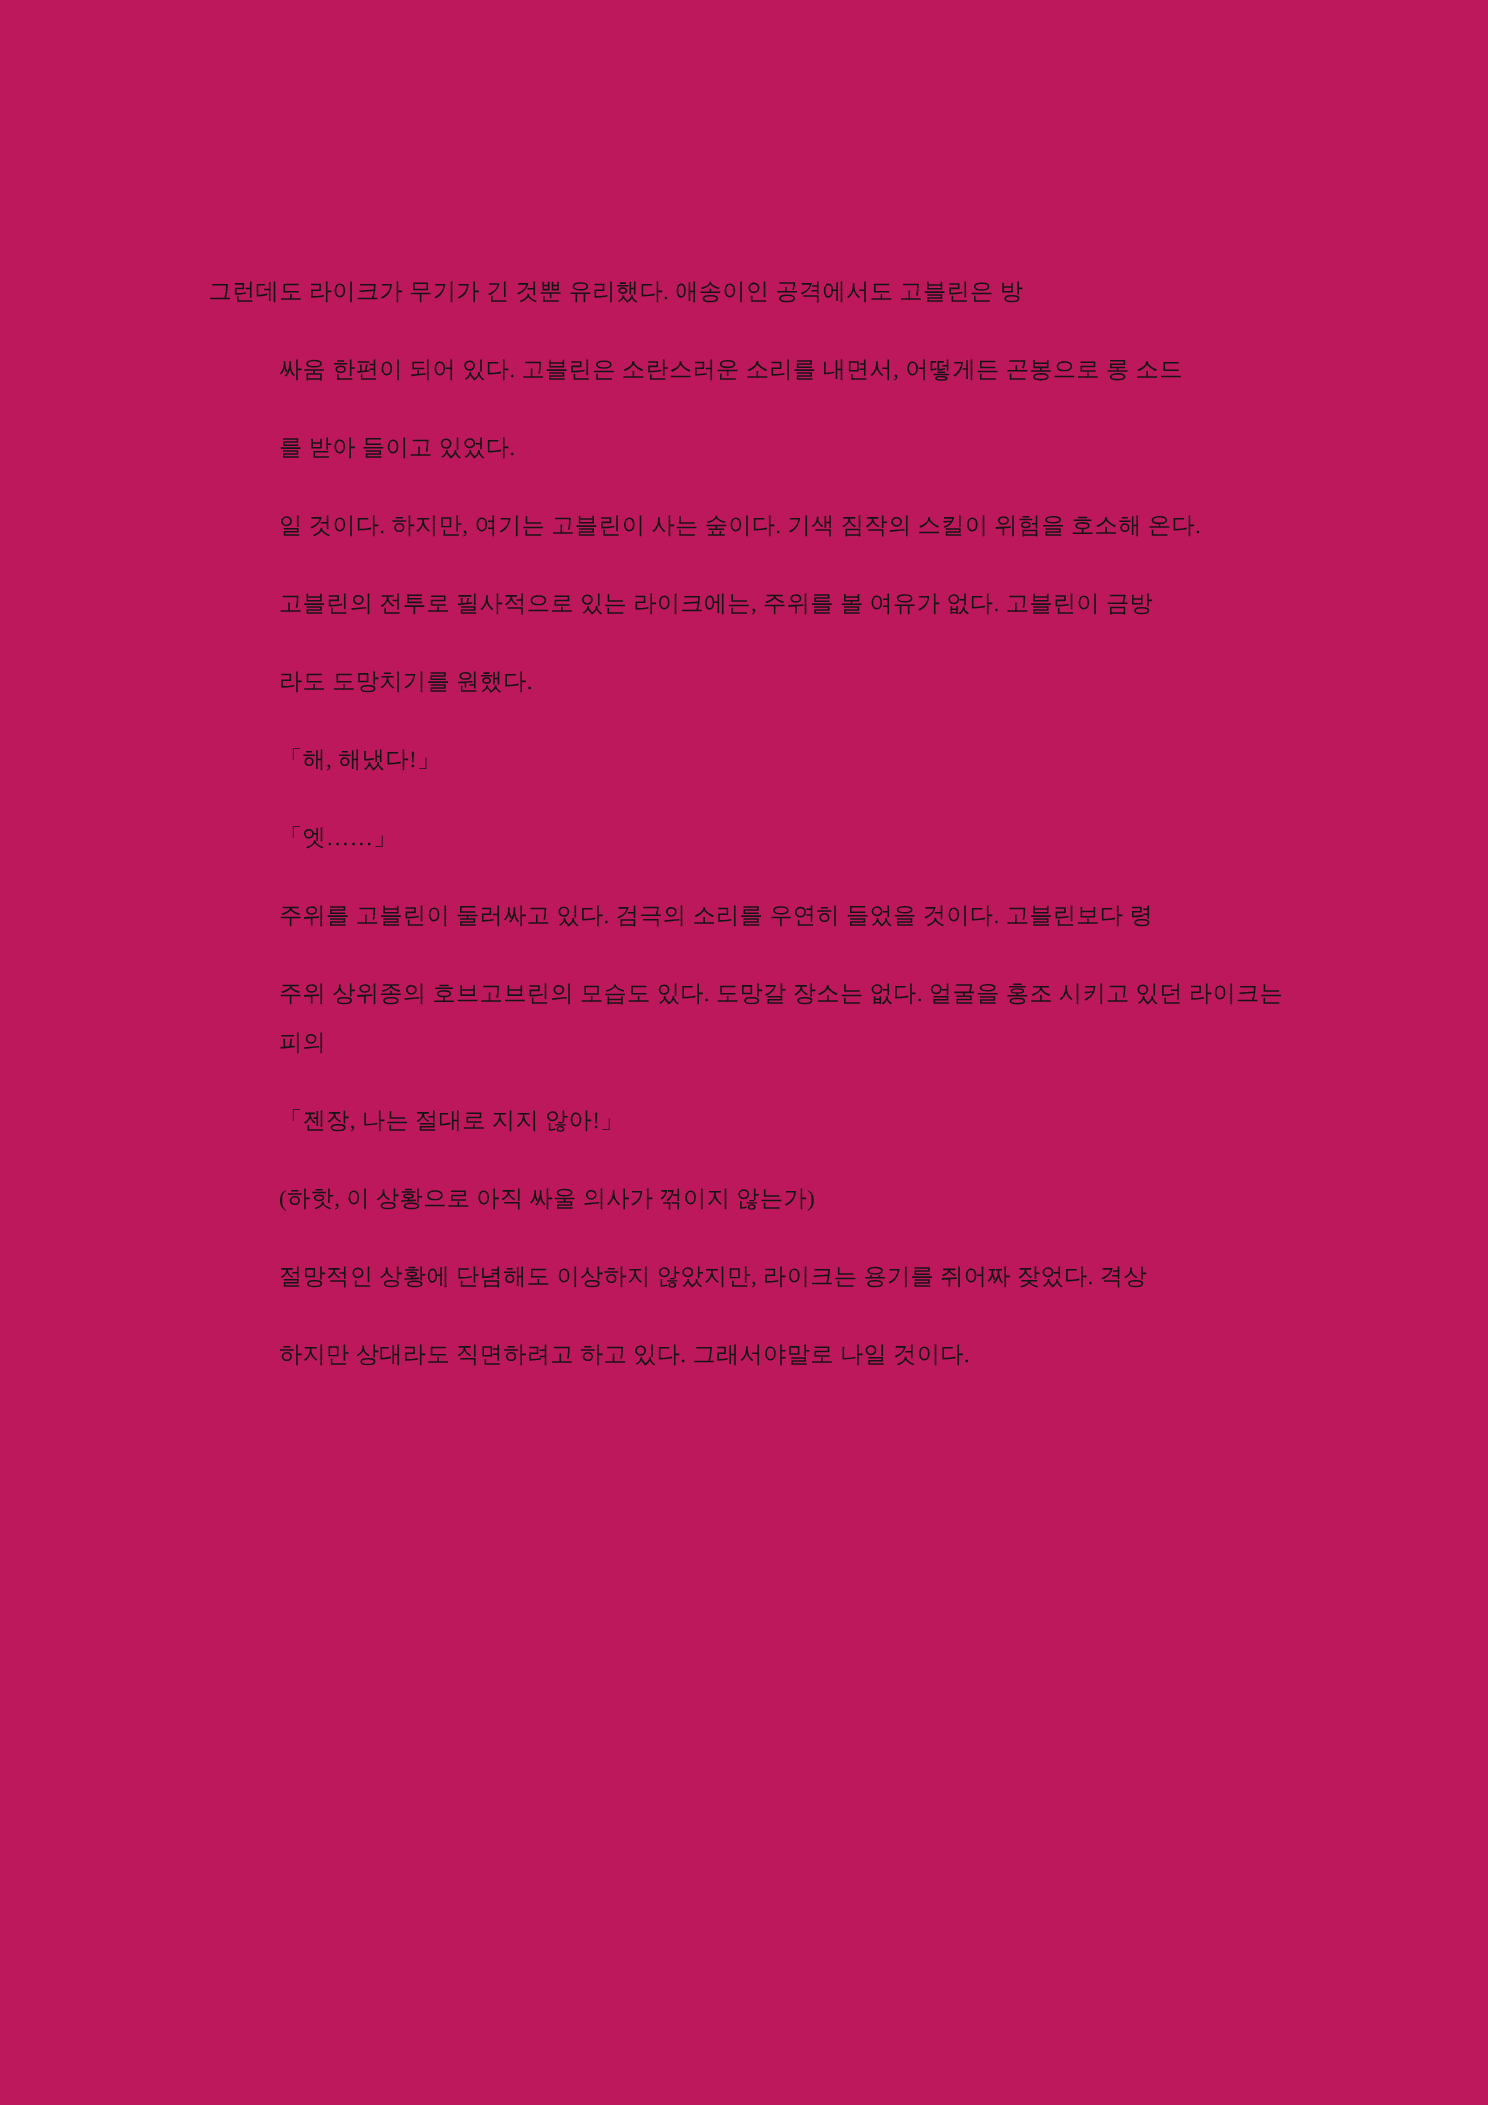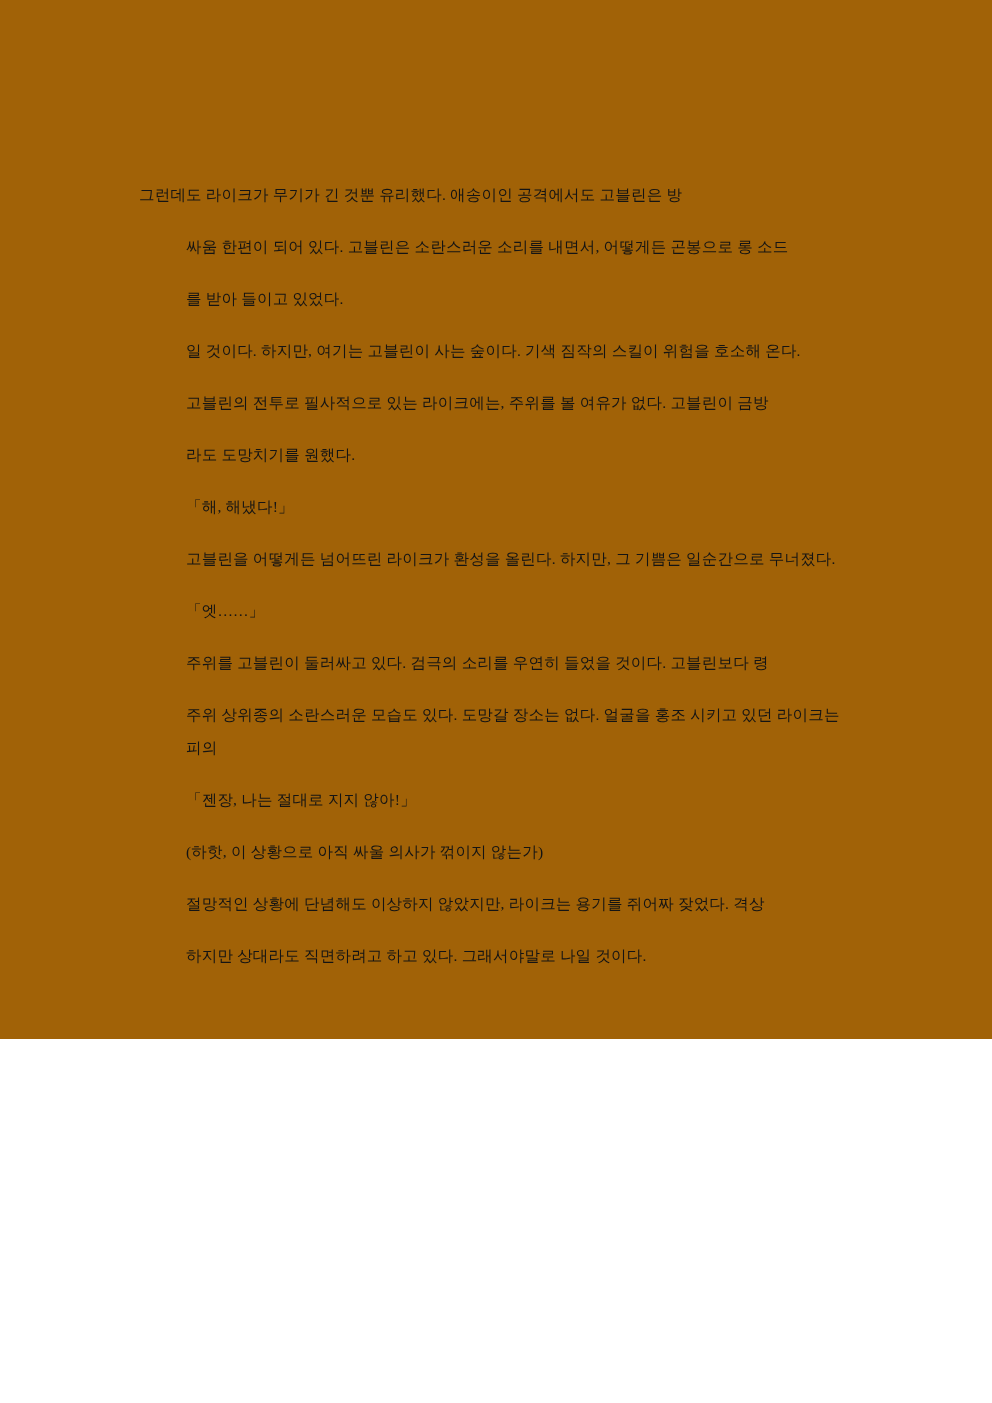--- a/index.html
+++ b/index.html
@@ -10,23 +10,23 @@
   body {
     width: 992px;
     height: 1403px;
     font-family: "Liberation Serif", "DejaVu Serif", serif;
     color: #1a1a1a;
     -webkit-font-smoothing: antialiased;
   }
   .page {
     position: relative;
     width: 992px;
-    height: 1039px;
+    height: 1403px;
     box-sizing: border-box;
-    background: #a16207;
+    background: #be185d;
     overflow: hidden;
   }
   .content {
     position: absolute;
     left: 139px;
     top: 178px;
     width: 718px;
   }
   .para {
     margin: 0 0 0 0;
@@ -48,23 +48,22 @@
 <div class="page">
   <div class="content">
 
     <p class="para">그런데도 라이크가 무기가 긴 것뿐 유리했다. 애송이인 공격에서도 고블린은 방</p>
     <p class="para">싸움 한편이 되어 있다. 고블린은 소란스러운 소리를 내면서, 어떻게든 곤봉으로 롱 소드</p>
     <p class="para">를 받아 들이고 있었다.</p>
     <p class="para">일 것이다. 하지만, 여기는 고블린이 사는 숲이다. 기색 짐작의 스킬이 위험을 호소해 온다.</p>
     <p class="para">고블린의 전투로 필사적으로 있는 라이크에는, 주위를 볼 여유가 없다. 고블린이 금방</p>
     <p class="para">라도 도망치기를 원했다.</p>
     <p class="para">「해, 해냈다!」</p>
-    <p class="para">고블린을 어떻게든 넘어뜨린 라이크가 환성을 올린다. 하지만, 그 기쁨은 일순간으로 무너졌다.</p>
     <p class="para">「엣……」</p>
     <p class="para">주위를 고블린이 둘러싸고 있다. 검극의 소리를 우연히 들었을 것이다. 고블린보다 령</p>
-    <p class="para">주위 상위종의 소란스러운 모습도 있다. 도망갈 장소는 없다. 얼굴을 홍조 시키고 있던 라이크는 피의</p>
+    <p class="para">주위 상위종의 호브고브린의 모습도 있다. 도망갈 장소는 없다. 얼굴을 홍조 시키고 있던 라이크는 피의</p>
     <p class="para">「젠장, 나는 절대로 지지 않아!」</p>
     <p class="para">(하핫, 이 상황으로 아직 싸울 의사가 꺾이지 않는가)</p>
     <p class="para">절망적인 상황에 단념해도 이상하지 않았지만, 라이크는 용기를 쥐어짜 잦었다. 격상</p>
     <p class="para">하지만 상대라도 직면하려고 하고 있다. 그래서야말로 나일 것이다.</p>
 
   </div>
 </div>
 
 </body></html>

